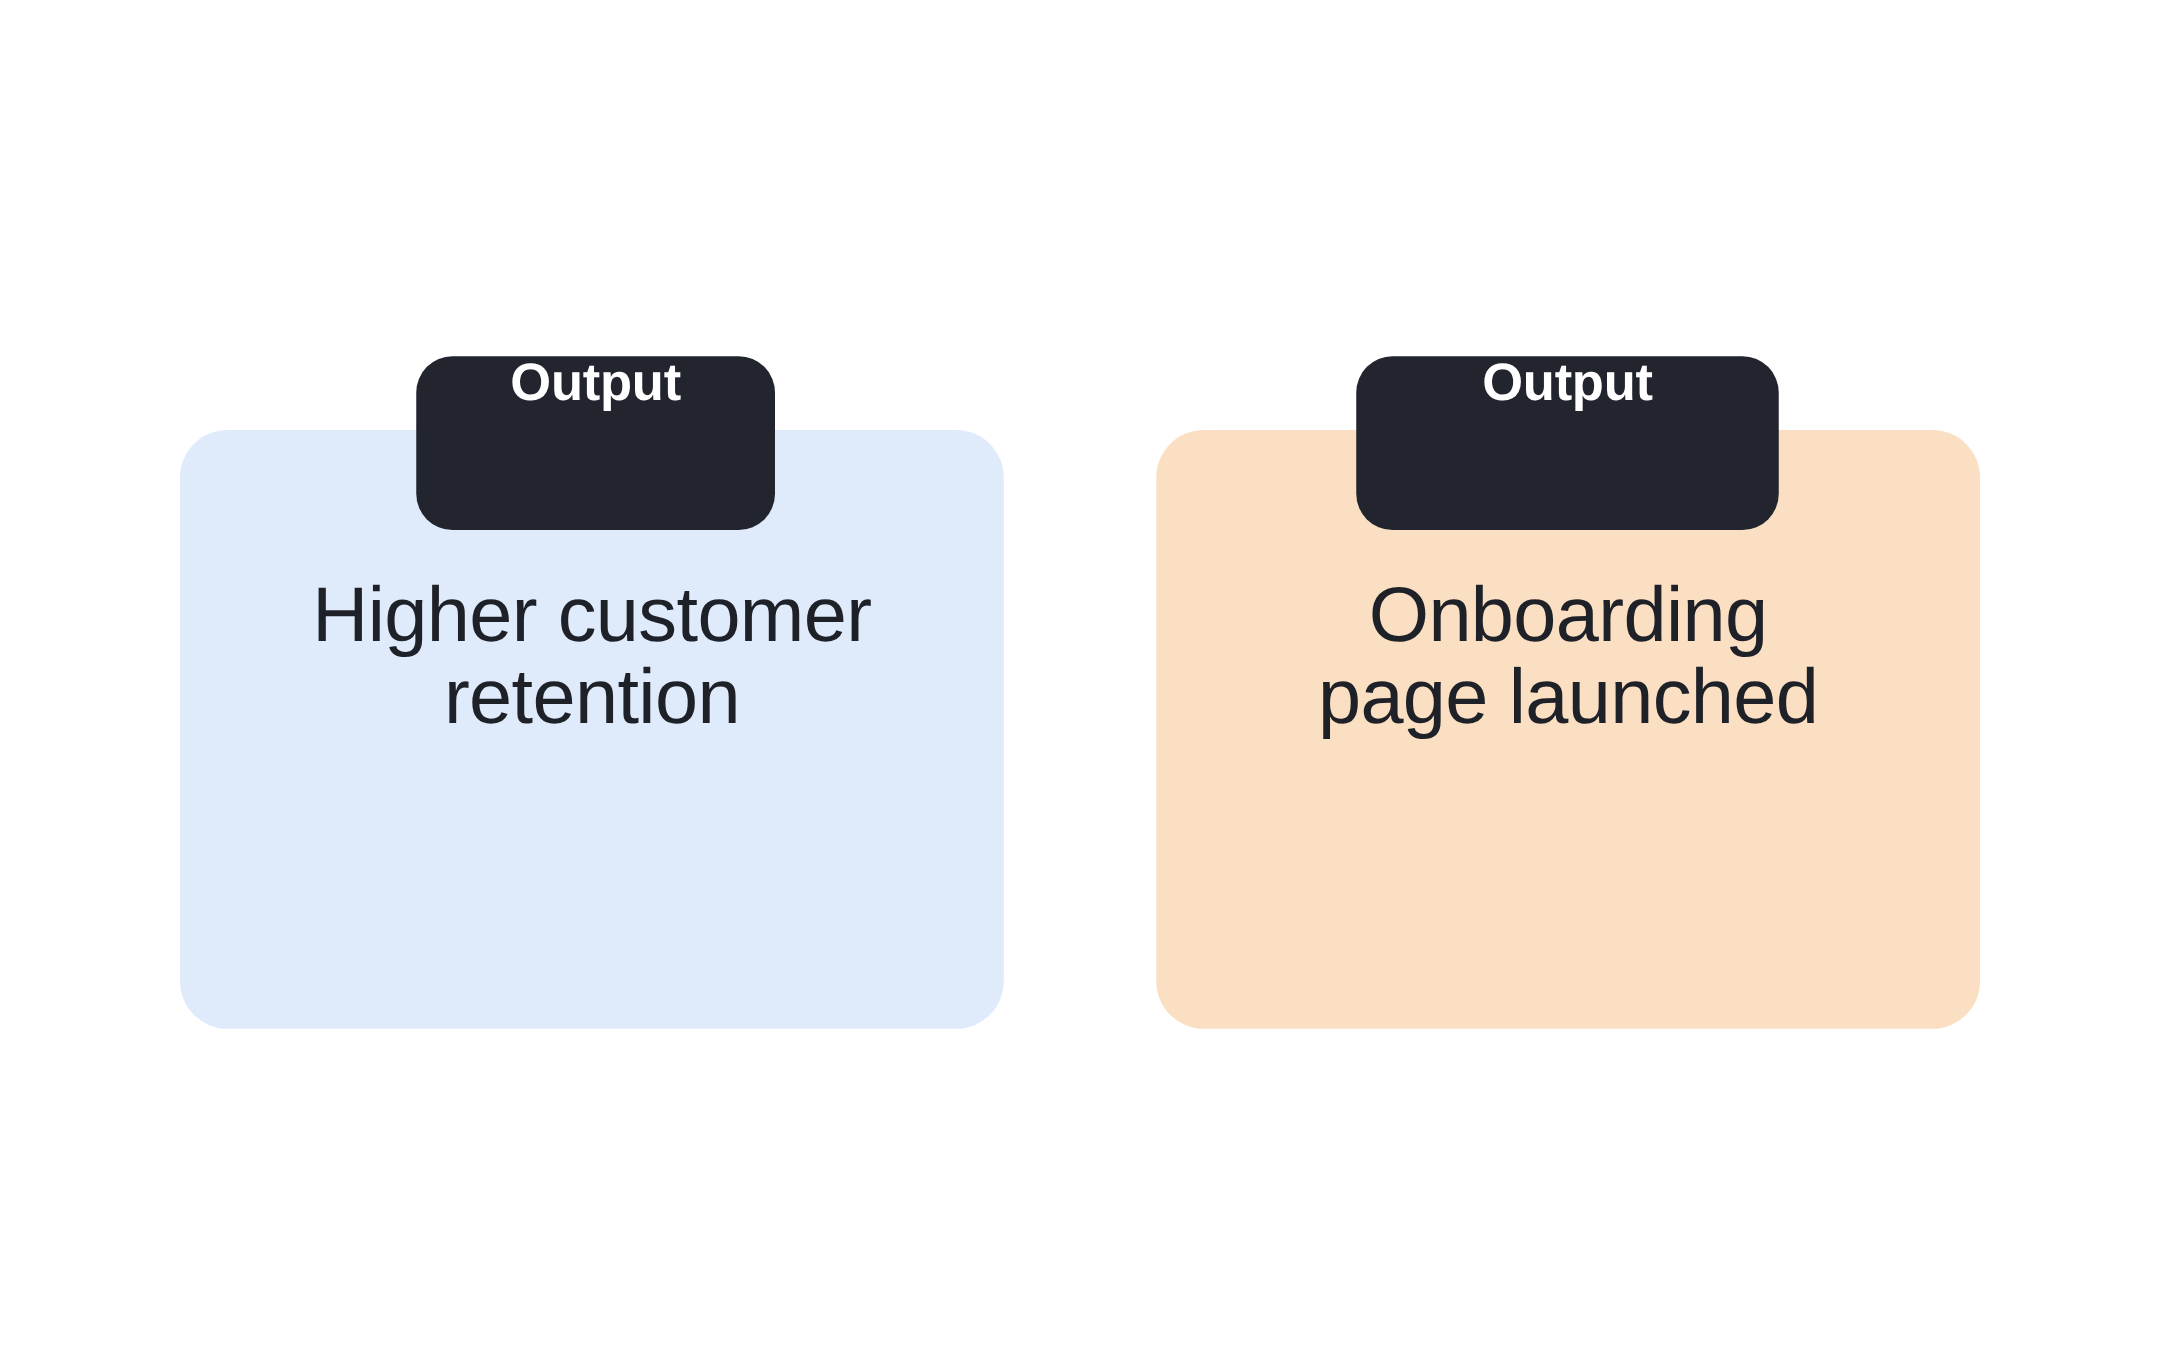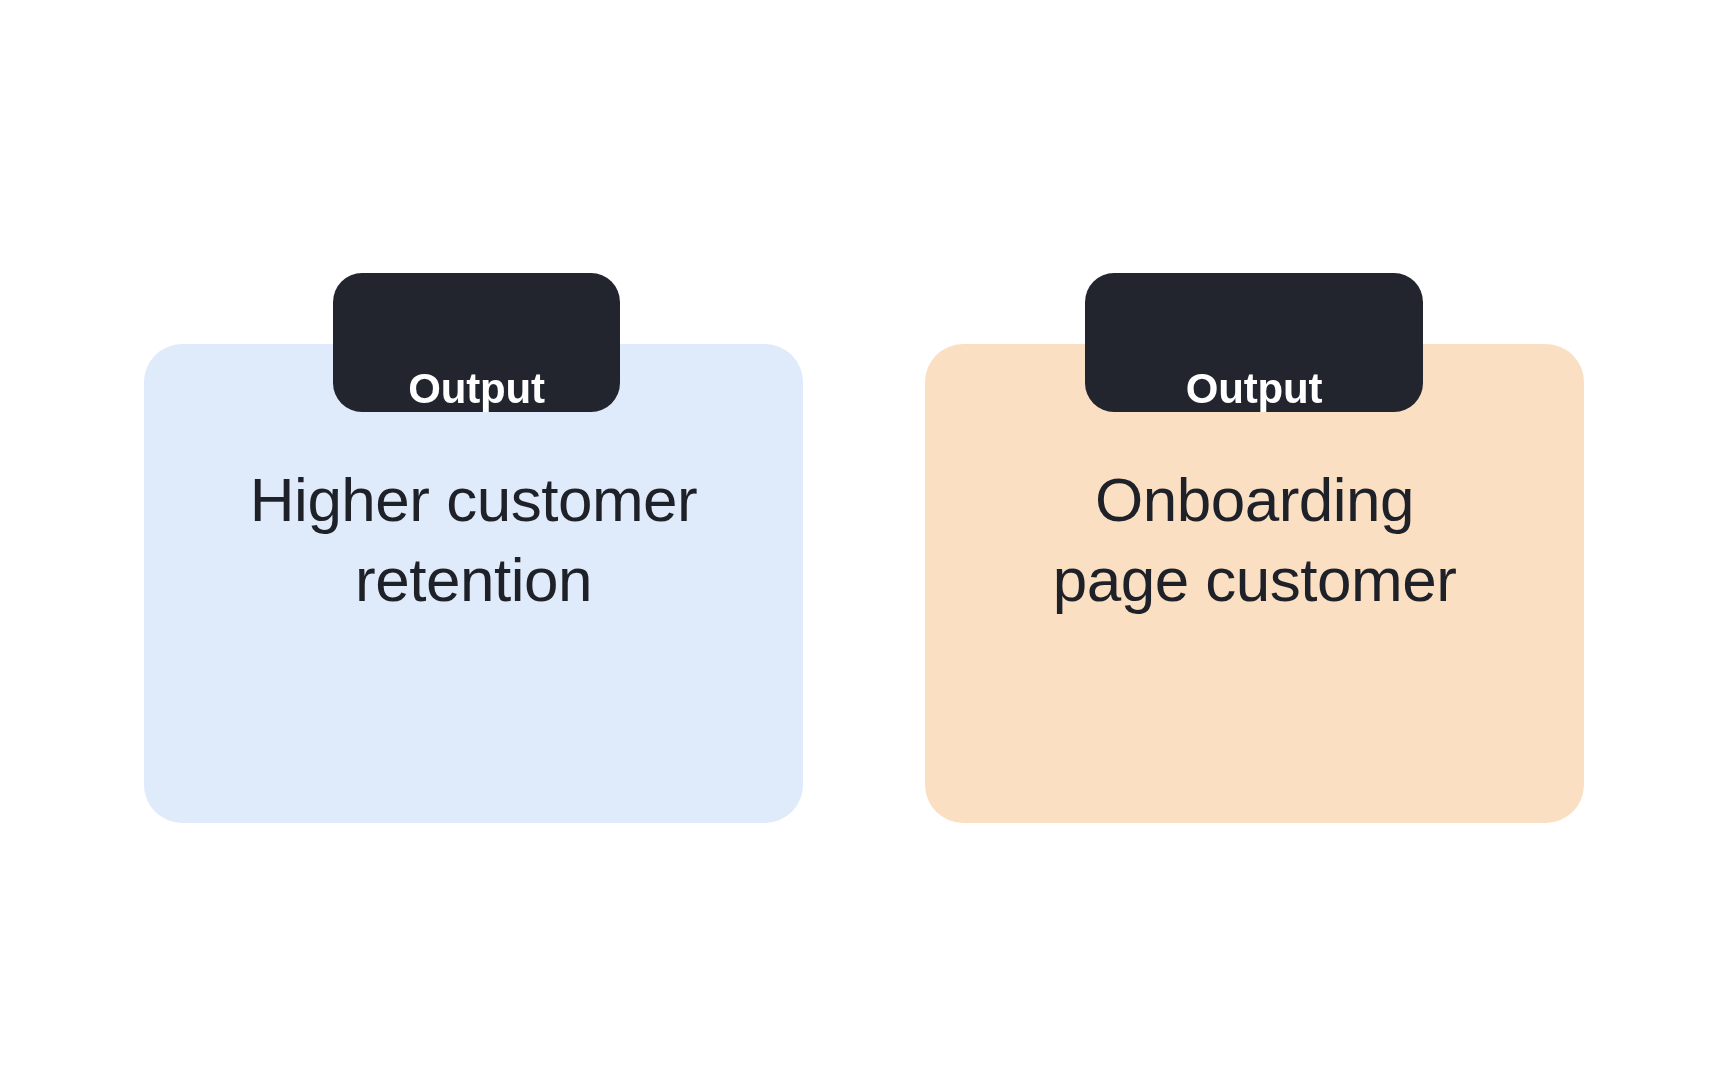--- a/index.html
+++ b/index.html
@@ -41,37 +41,37 @@
   }
 
   .card-group.output  .card-body { background: #dfeafb; }
   .card-group.outcome .card-body { background: #fbdfc3; }
 
   .card-text {
     margin-top: 116px;          
     width: 560px;
     text-align: center;
     font-size: 62px;
-    line-height: 80px;
+    line-height: 65px;
     font-weight: 400;
     letter-spacing: -0.5px;
     color: #1f2128;
     white-space: pre-line;
   }
 
   
   .badge {
     position: absolute;
-    top: 0;
+    top: 12px;
     height: 139px;
     border-radius: 29px;
     background: #22242e;
     color: #ffffff;
     display: flex;
-    align-items: flex-end;
+    align-items: flex-start;
     justify-content: center;
     z-index: 3;
   }
 
   .card-group.output .badge {
     left: 189px;      
     width: 287px;
   }
 
   .card-group.outcome .badge {
@@ -99,20 +99,20 @@
 retention</div>
     </div>
     <div class="badge">
       <span class="badge-label">Output</span>
     </div>
   </div>
 
   <div class="card-group outcome">
     <div class="card-body">
       <div class="card-text">Onboarding
-page customer</div>
+page launched</div>
     </div>
     <div class="badge">
       <span class="badge-label">Output</span>
     </div>
   </div>
 
 </div>
 
 </body></html>

